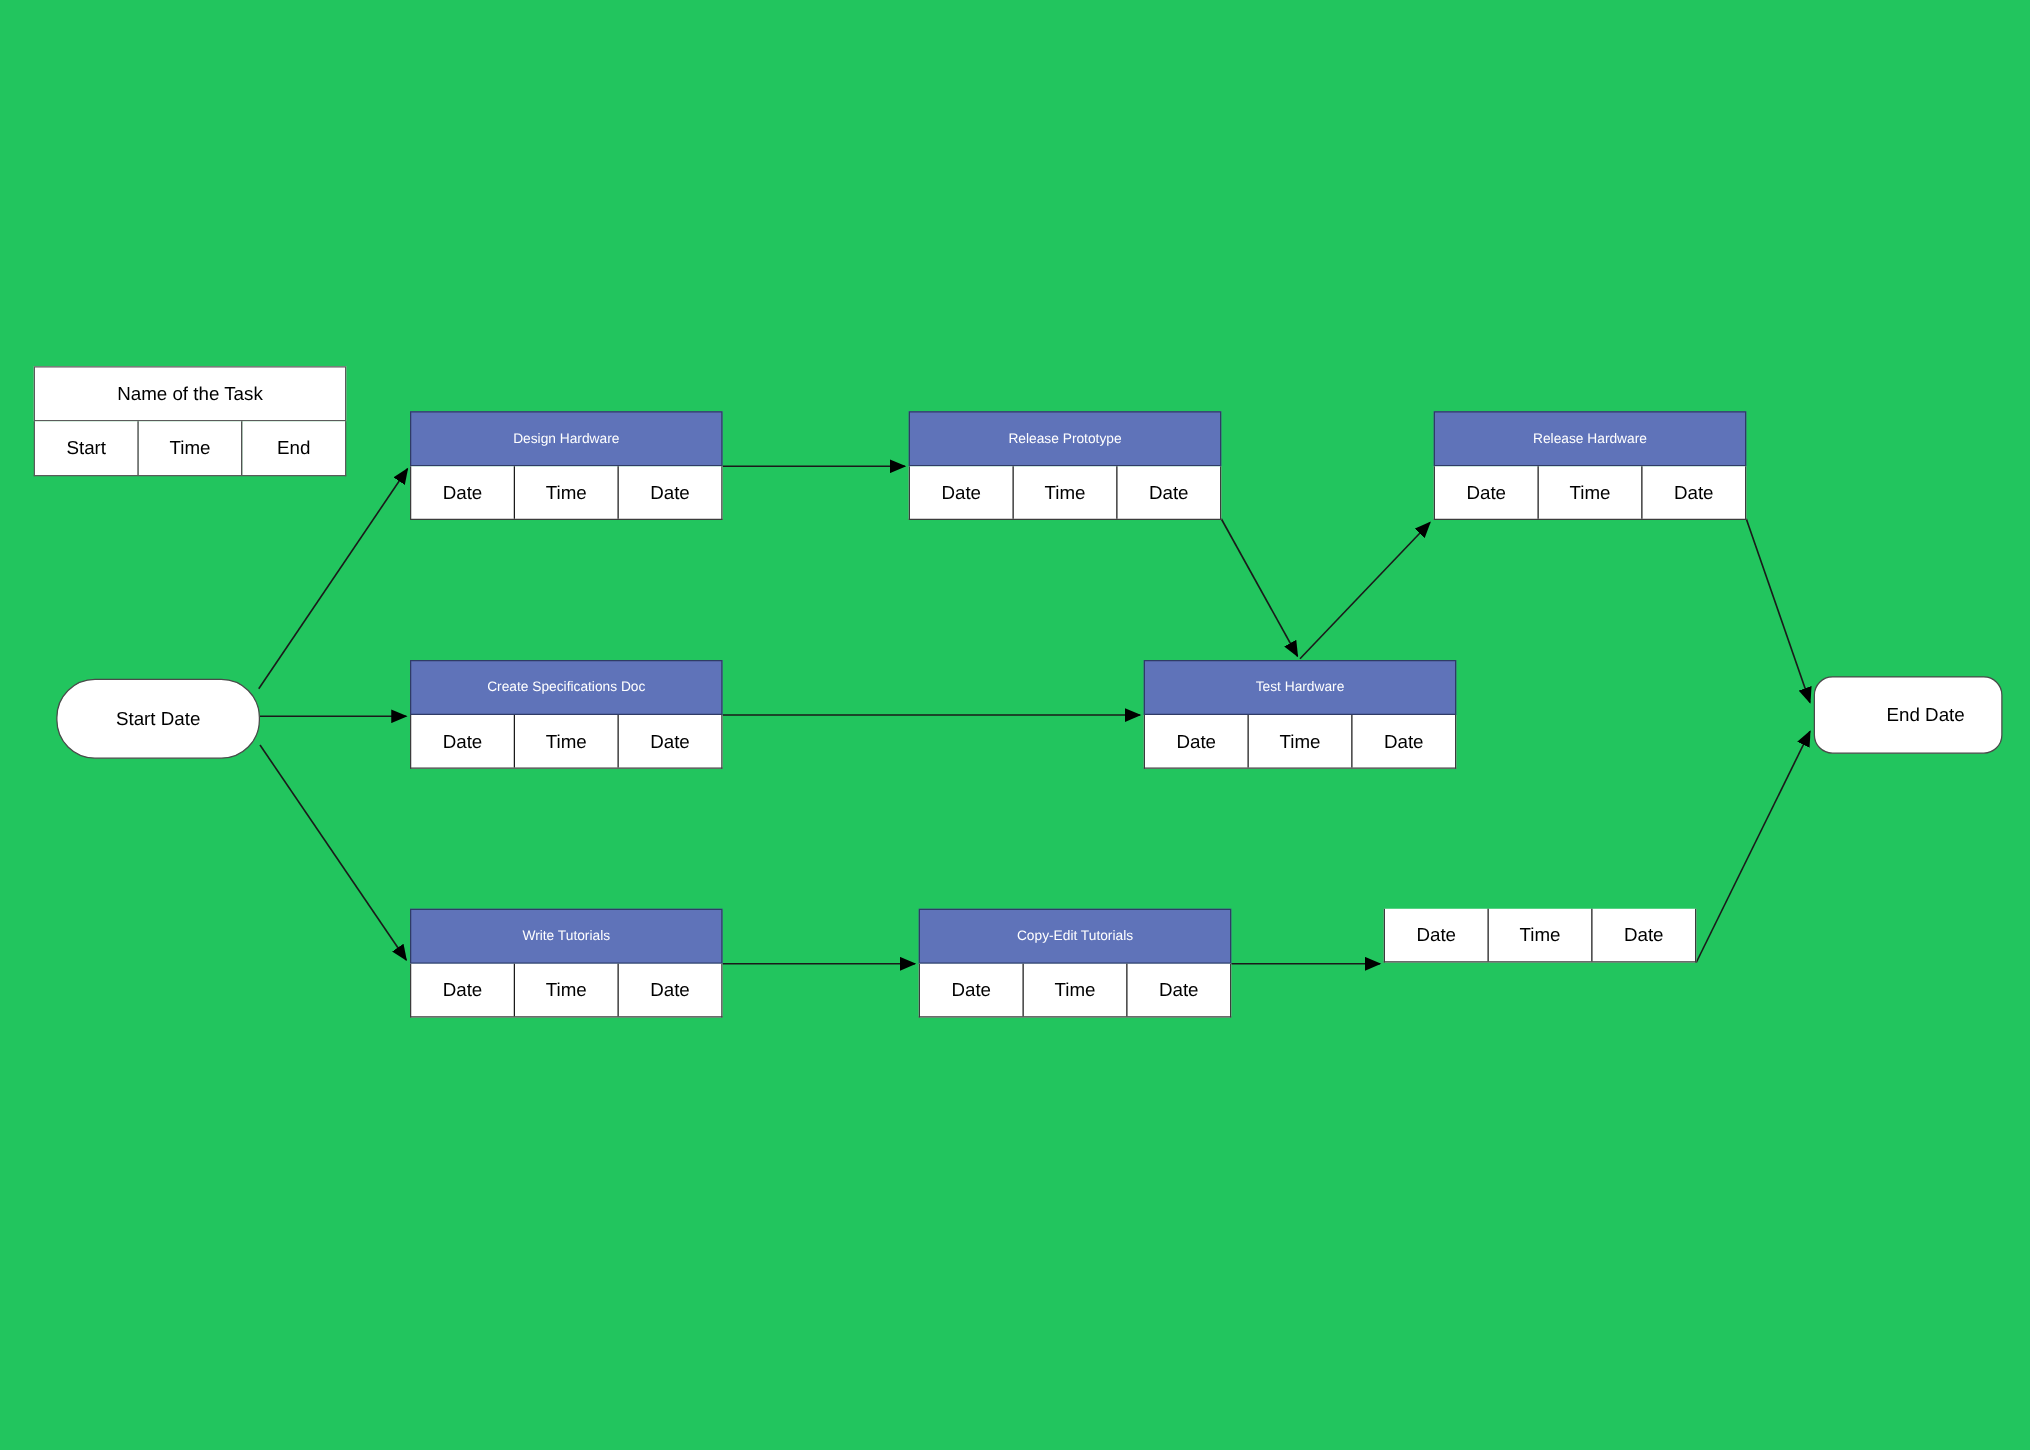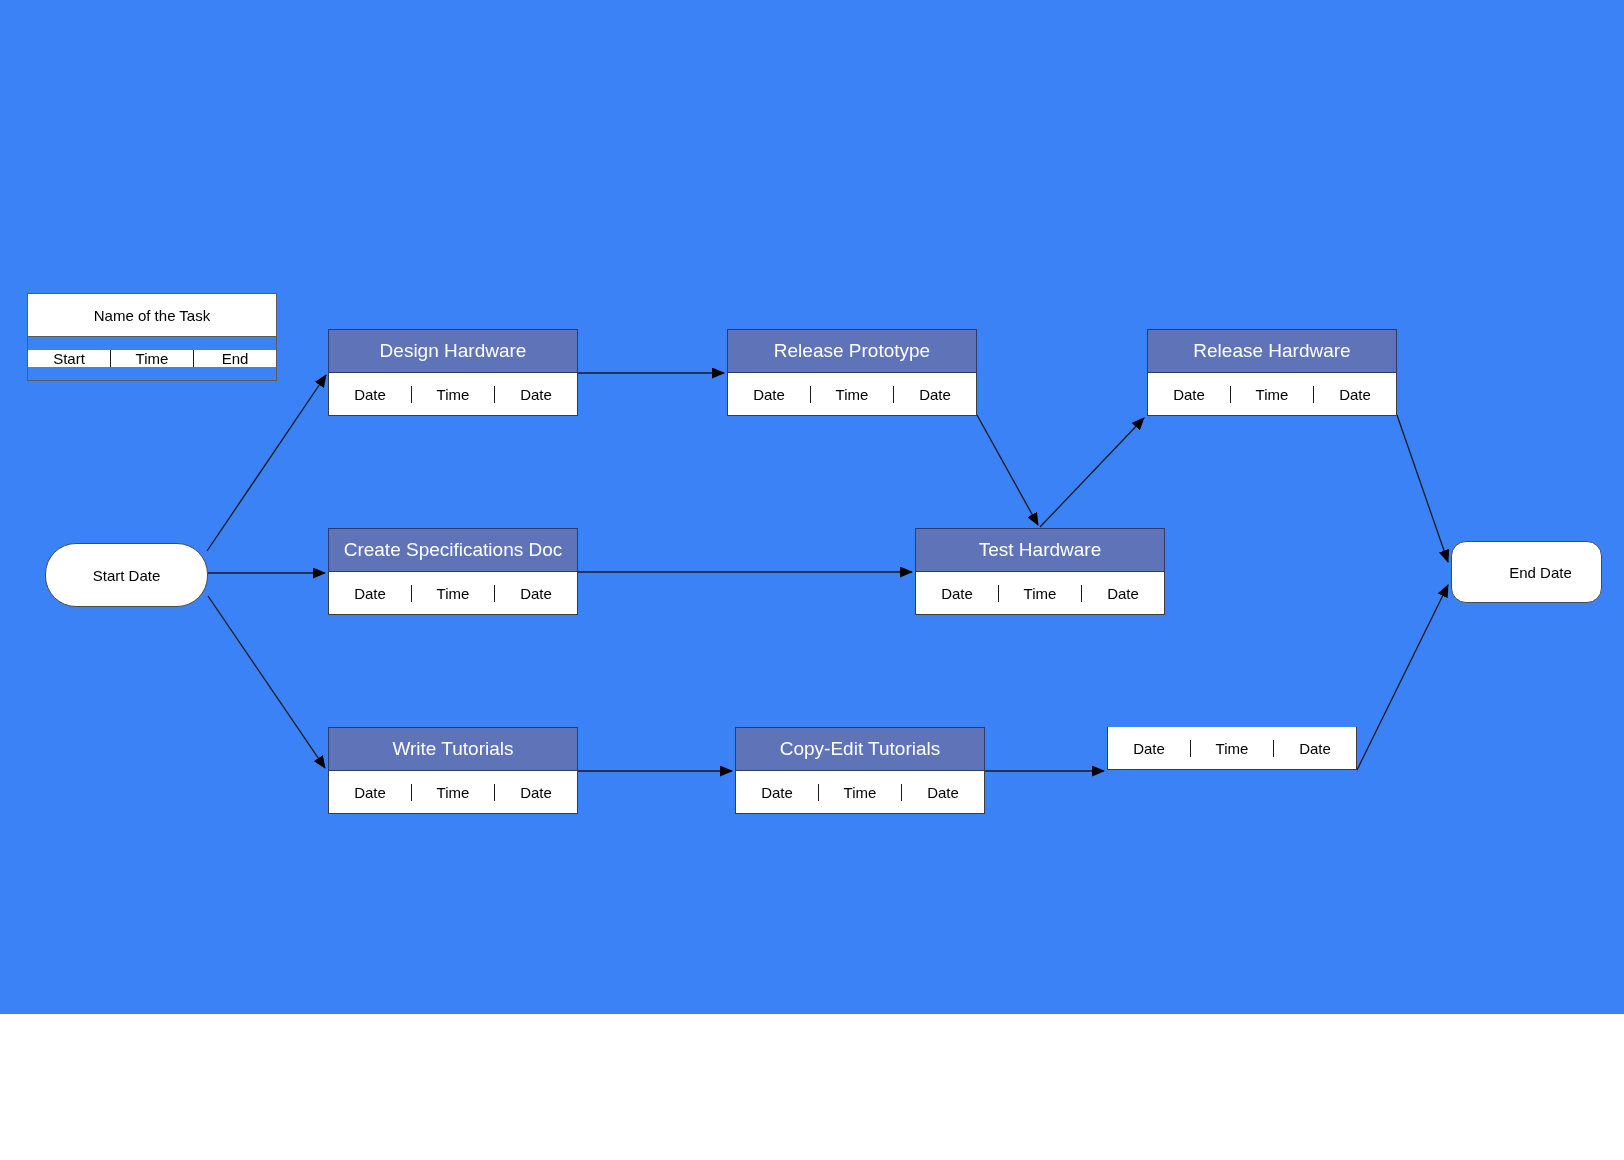--- a/index.html
+++ b/index.html
@@ -1,57 +1,57 @@
 <!DOCTYPE html>
 <html><head>
 <meta charset="utf-8">
 <style>
   html, body { margin: 0; padding: 0; background: #ffffff; }
   .canvas {
     position: relative;
     width: 1624px;
-    height: 1014px;
-    background: #3b82f6;
+    height: 1160px;
+    background: #22c55e;
     font-family: "Liberation Sans", sans-serif;
     color: #000000;
     overflow: hidden;
   }
   svg.connectors { position: absolute; left: 0; top: 0; width: 1624px; height: 1160px; }
   svg.connectors line { stroke: #1a1a1a; stroke-width: 1.3; }
 
   
   .legend { position: absolute; left: 27px; top: 293px; width: 250px; box-sizing: border-box; }
   .legend-header {
     height: 44px; box-sizing: border-box;
     border: 1.6px solid #5b5b5b;
     display: flex; align-items: center; justify-content: center;
     font-size: 15px; background: #ffffff;
   }
   .legend-cells { display: flex; height: 44px; box-sizing: border-box; border: 1.6px solid #5b5b5b; border-top: none; }
   .legend-cells .cell { background: #ffffff; }
 
   
-  .cells { display: flex; align-items: center; }
+  .cells { display: flex; }
   .cell {
     flex: 1; box-sizing: border-box;
     display: flex; align-items: center; justify-content: center;
     font-size: 15px;
     border-right: 1.8px solid #1a1a1a;
   }
   .cell:last-child { border-right: none; }
 
   
   .task { position: absolute; width: 250px; }
   .task-header {
     height: 44px; box-sizing: border-box;
     background: #5f73b9;
     border: 1.6px solid #2f3b66;
     color: #ffffff;
     display: flex; align-items: center; justify-content: center;
-    font-size: 19px;
+    font-size: 11px;
   }
   .task-cells {
     height: 43px; box-sizing: border-box;
     border: 1.6px solid #3c3c3c; border-top: none;
     background: #ffffff;
   }
   .task-cells .cell { border-right: 1.8px solid #1a1a1a; }
   .task-cells .cell:last-child { border-right: none; }
 
   

